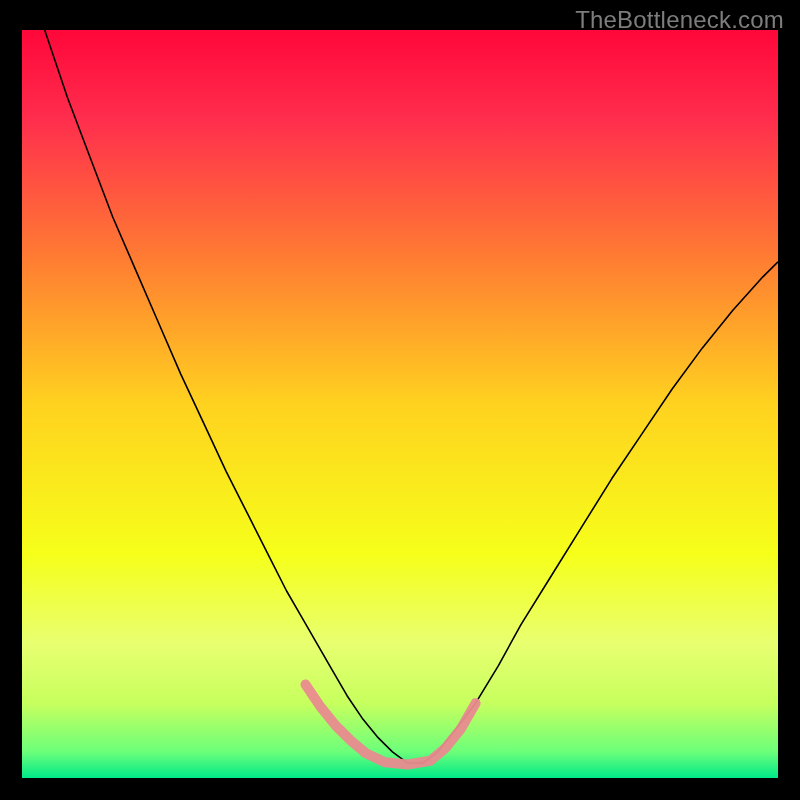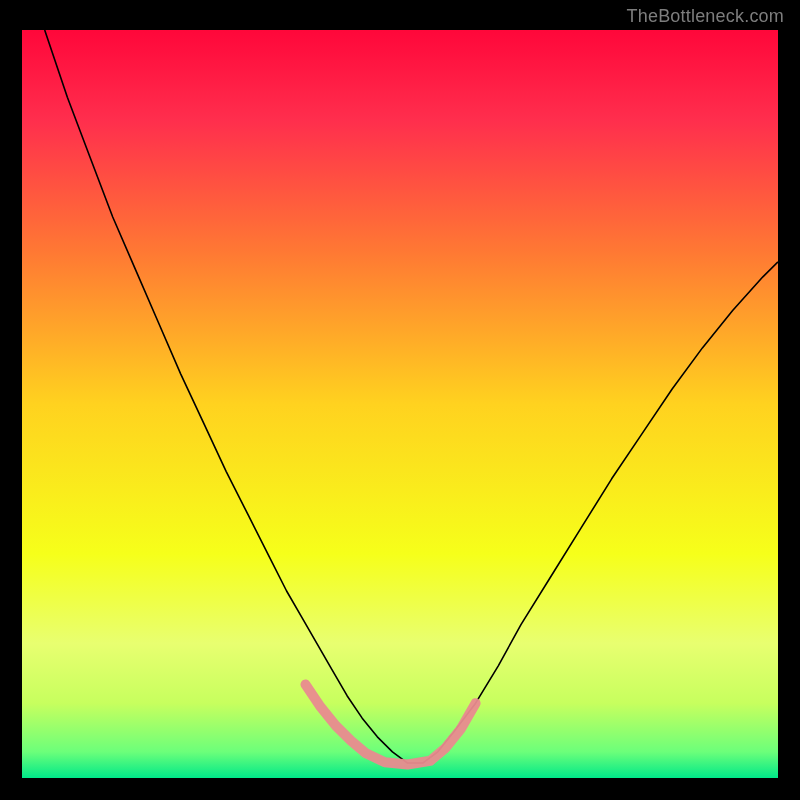--- a/index.html
+++ b/index.html
@@ -8,21 +8,21 @@
     position: relative;
     width: 800px;
     height: 800px;
     background: #000;
   }
   .watermark {
     position: absolute;
     top: 6px;
     right: 16px;
     font-family: Arial, Helvetica, sans-serif;
-    font-size: 18px;
+    font-size: 24px;
     color: #7d7d7d;
     letter-spacing: 0.2px;
     z-index: 20;
   }
   .plot-outer {
     position: absolute;
     left: 22px;
     top: 30px;
     width: 756px;
     height: 748px;

